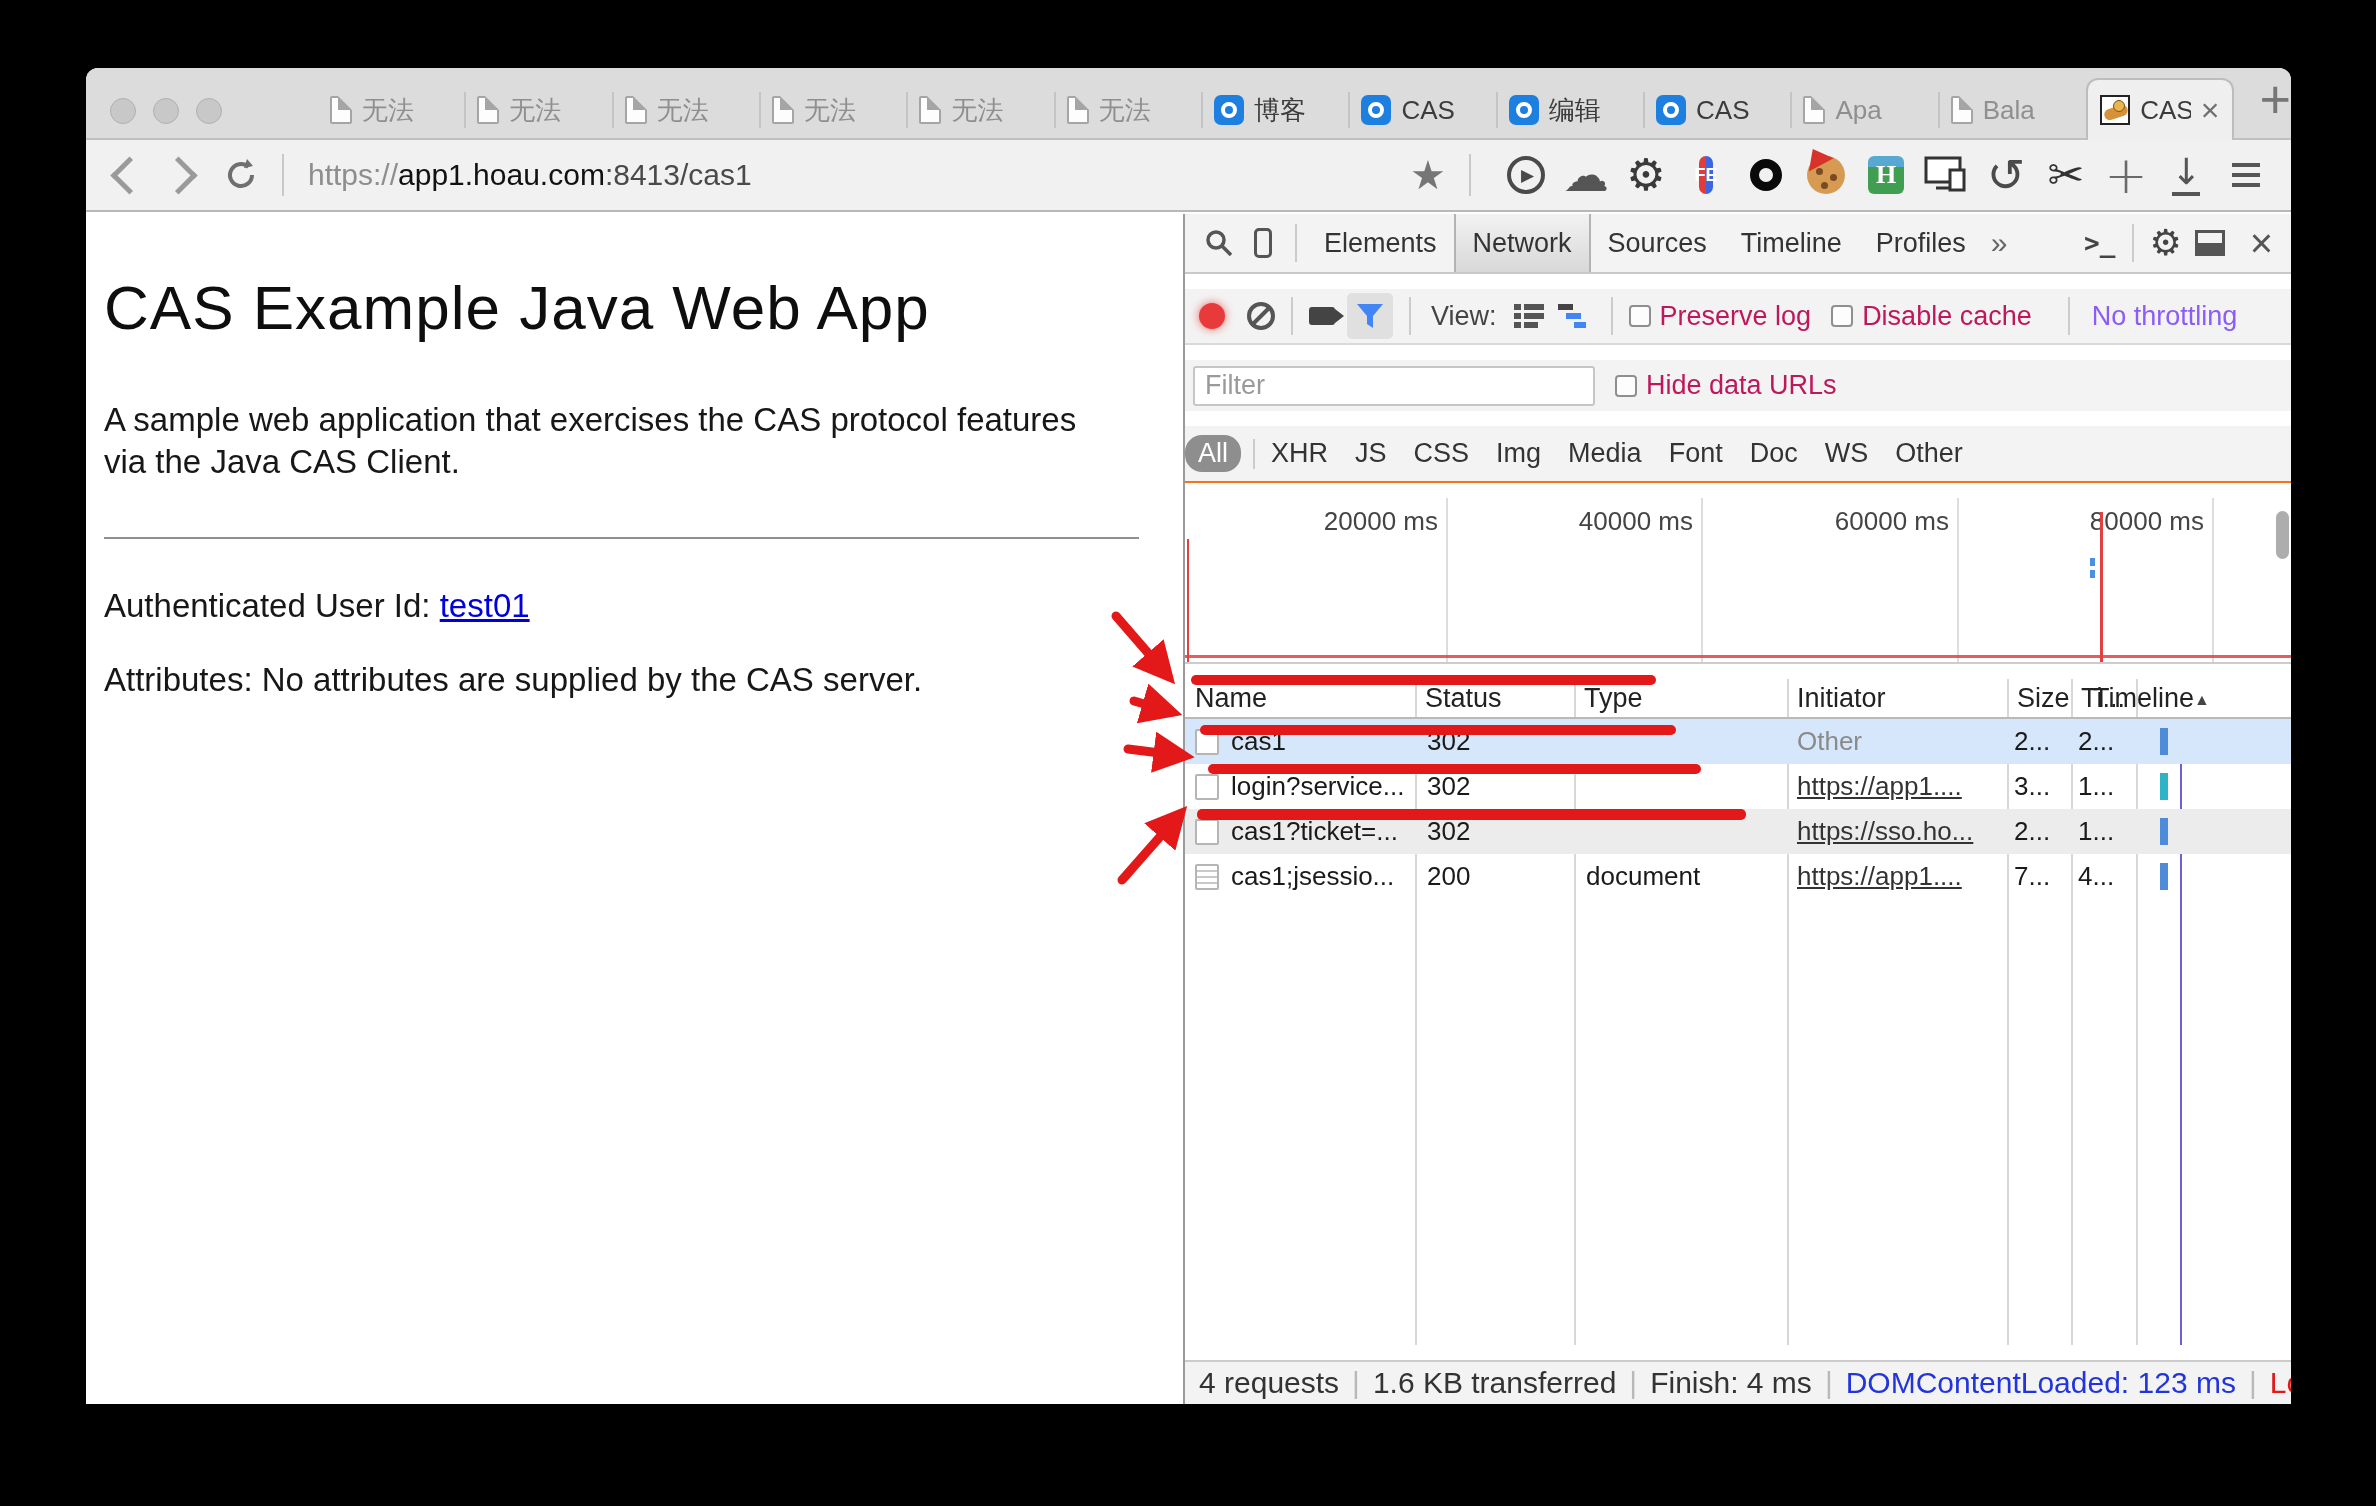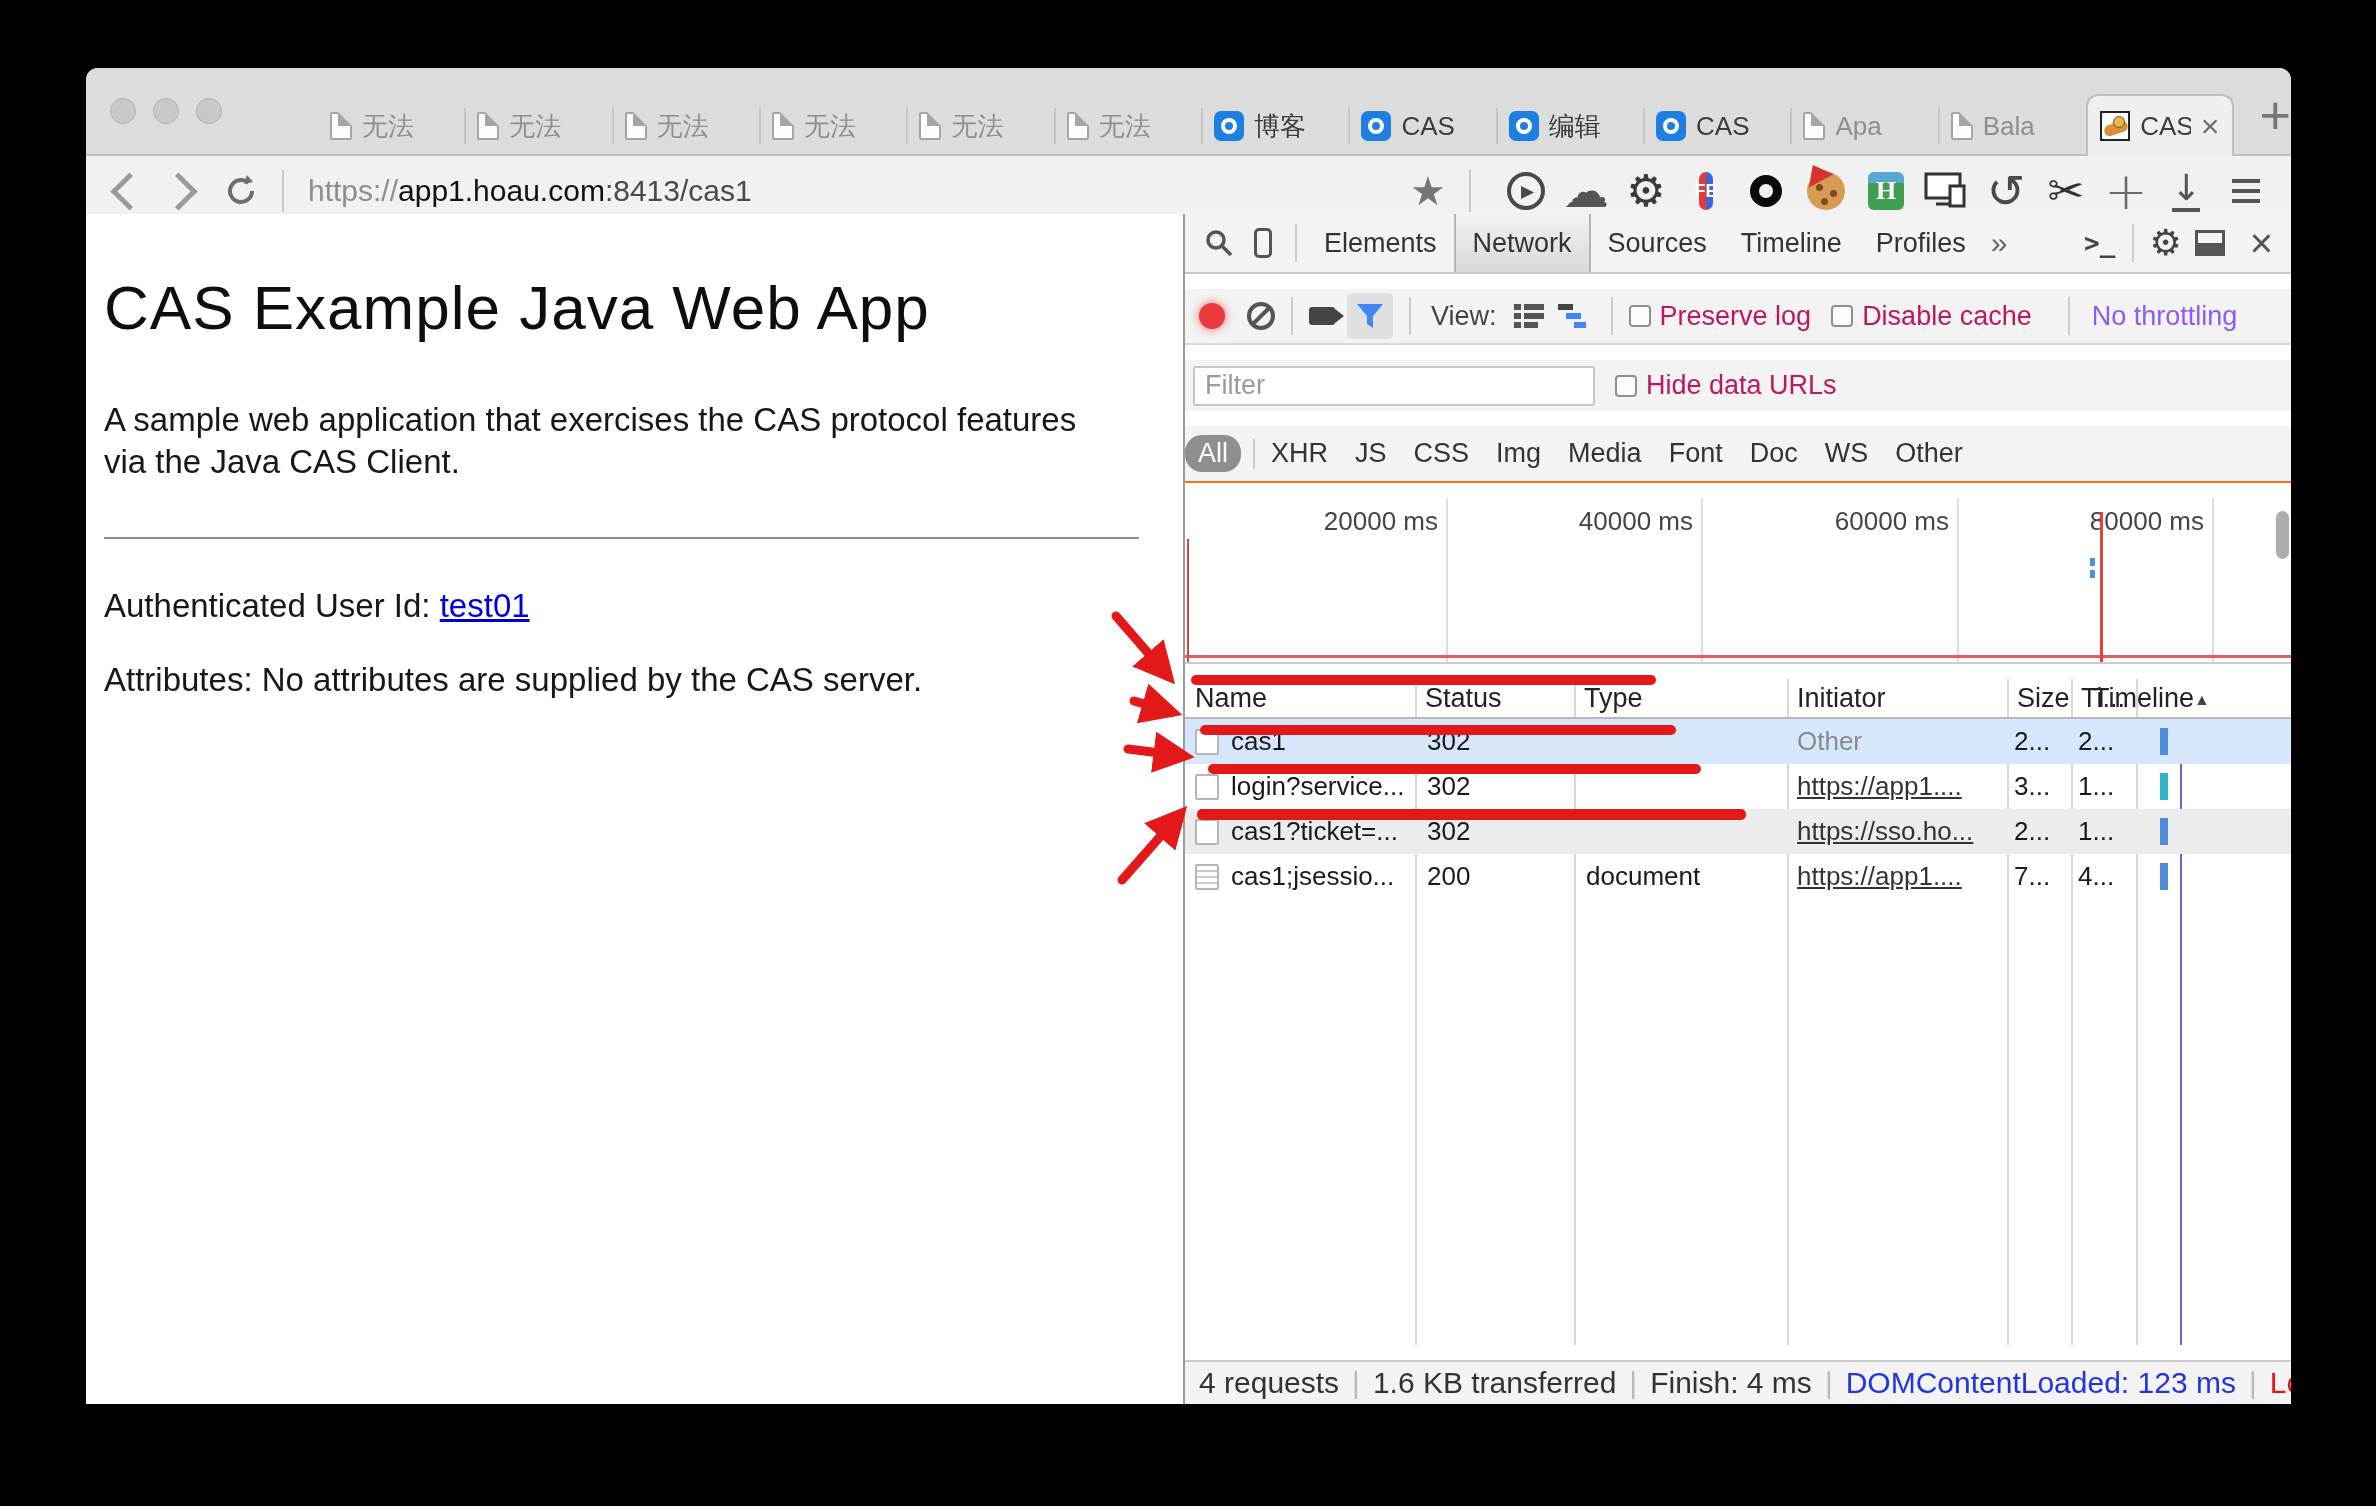--- a/index.html
+++ b/index.html
@@ -1,21 +1,21 @@
 <!DOCTYPE html>
 <html><head>
 <meta charset="utf-8">
 <style>
   html,body{margin:0;padding:0;}
   body{width:2376px;height:1506px;background:#000;position:relative;overflow:hidden;
        font-family:"Liberation Sans",sans-serif;color:#222;}
   .window{position:absolute;left:86px;top:68px;width:2205px;height:1336px;background:#fff;
           border-radius:12px 12px 0 0;overflow:hidden;}
   
-  .tabstrip{position:relative;height:88px;background:#dcdcdc;border-bottom:2px solid #c0c0c0;
+  .tabstrip{position:relative;height:72px;background:#dcdcdc;border-bottom:2px solid #c0c0c0;
             box-sizing:border-box;display:flex;align-items:flex-end;padding-left:232px;}
   .lights{position:absolute;left:24px;top:30px;display:flex;gap:17px;}
   .light{width:26px;height:26px;border-radius:50%;background:#c8c8c8;border:1px solid #b0b0b0;box-sizing:border-box;}
   .tab{width:150px;height:56px;display:flex;align-items:center;gap:10px;padding:0 12px;
        box-sizing:border-box;min-width:0;position:relative;}
   .tab+.tab::before{content:"";position:absolute;left:-1px;top:10px;height:36px;width:2px;background:#c4c4c4;}
   .tab-label{font-size:26px;color:#8f8f8f;white-space:nowrap;overflow:hidden;flex:1;min-width:0;}
   .tab.dark .tab-label{color:#3c3c3c;}
   .tab.active{background:#efefef;border:2px solid #bdbdbd;border-bottom:none;border-radius:12px 12px 0 0;
               height:62px;margin-bottom:-2px;z-index:3;}

